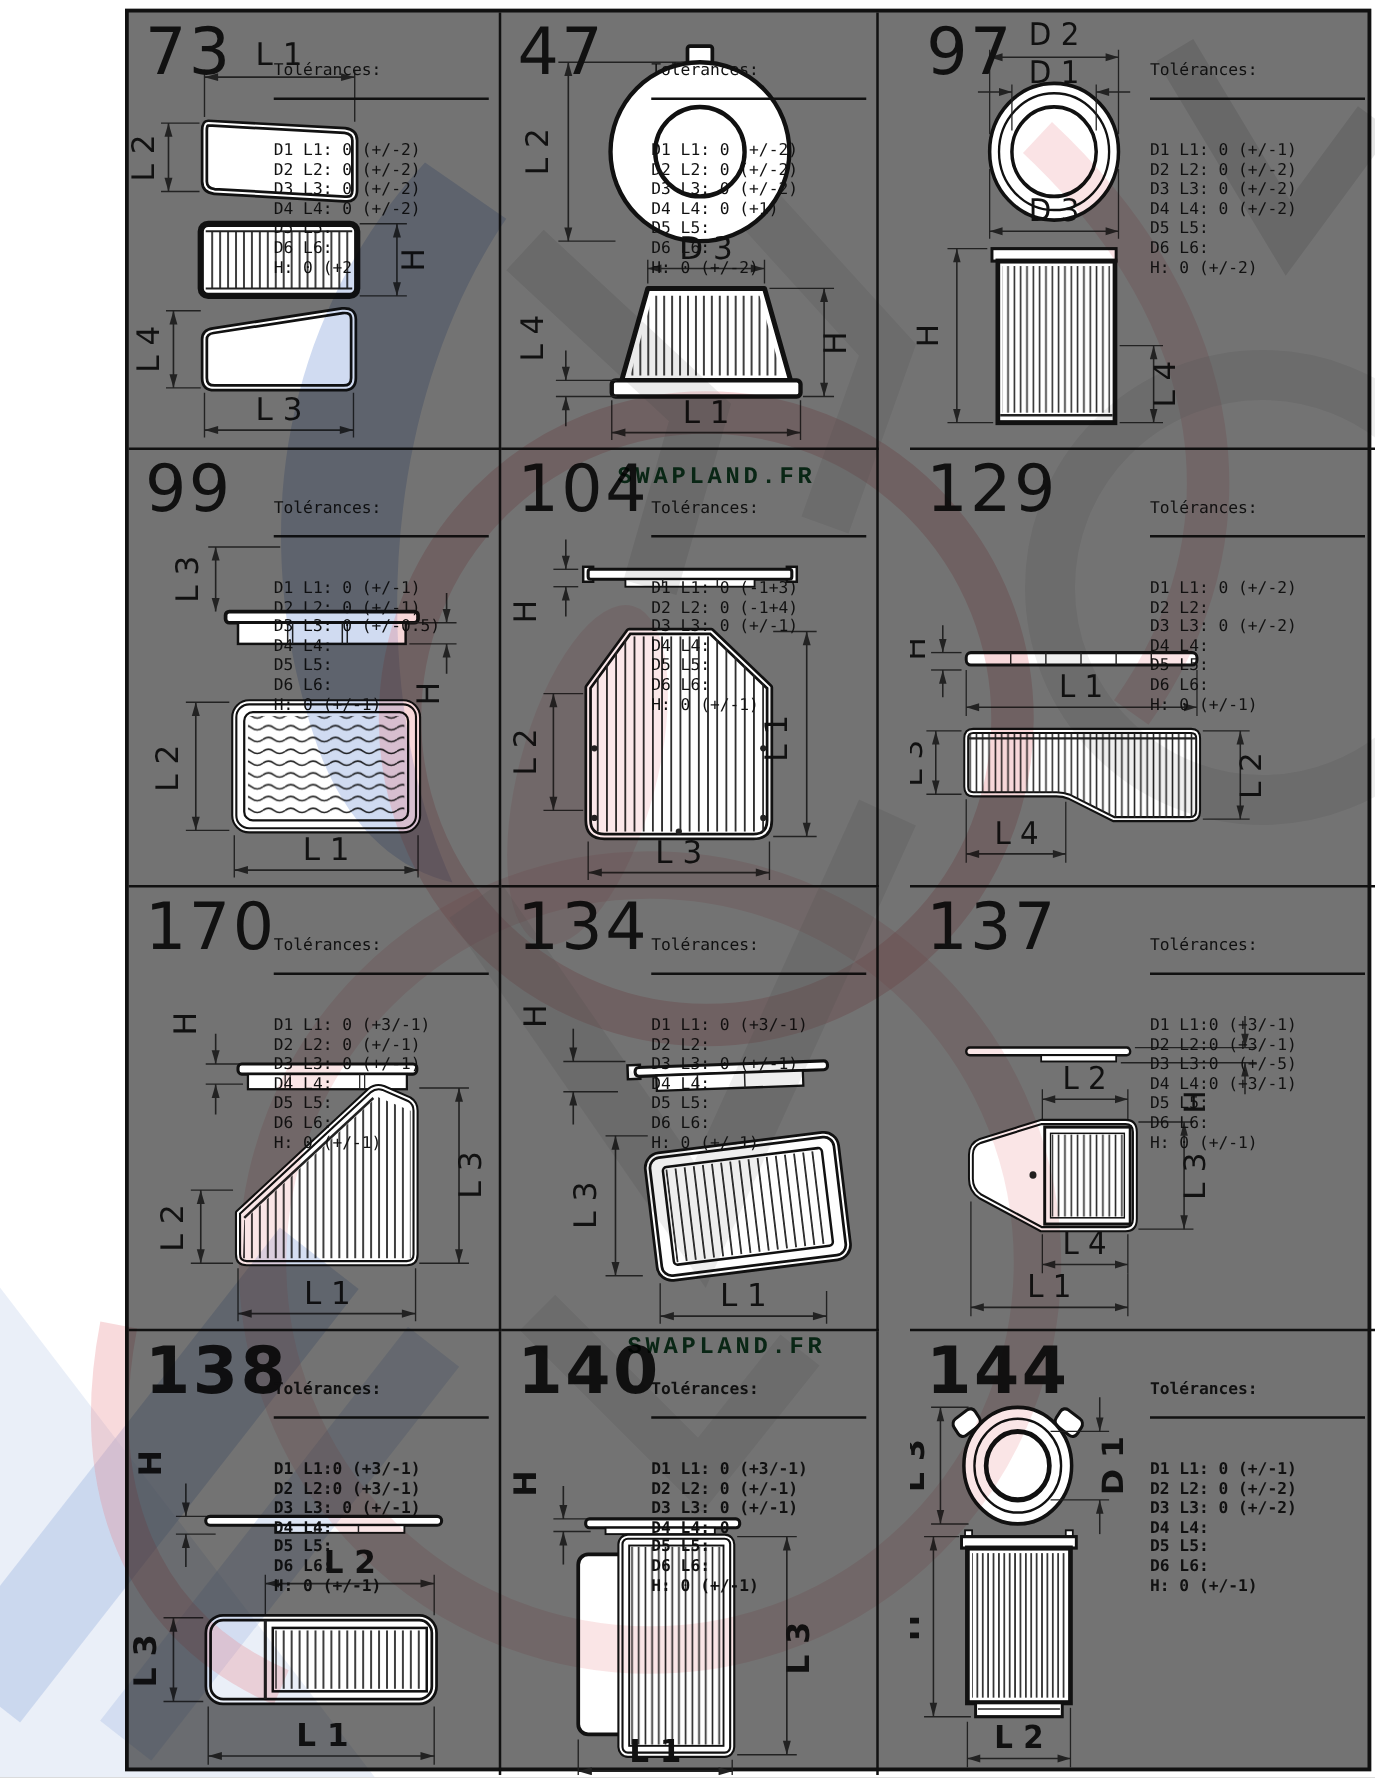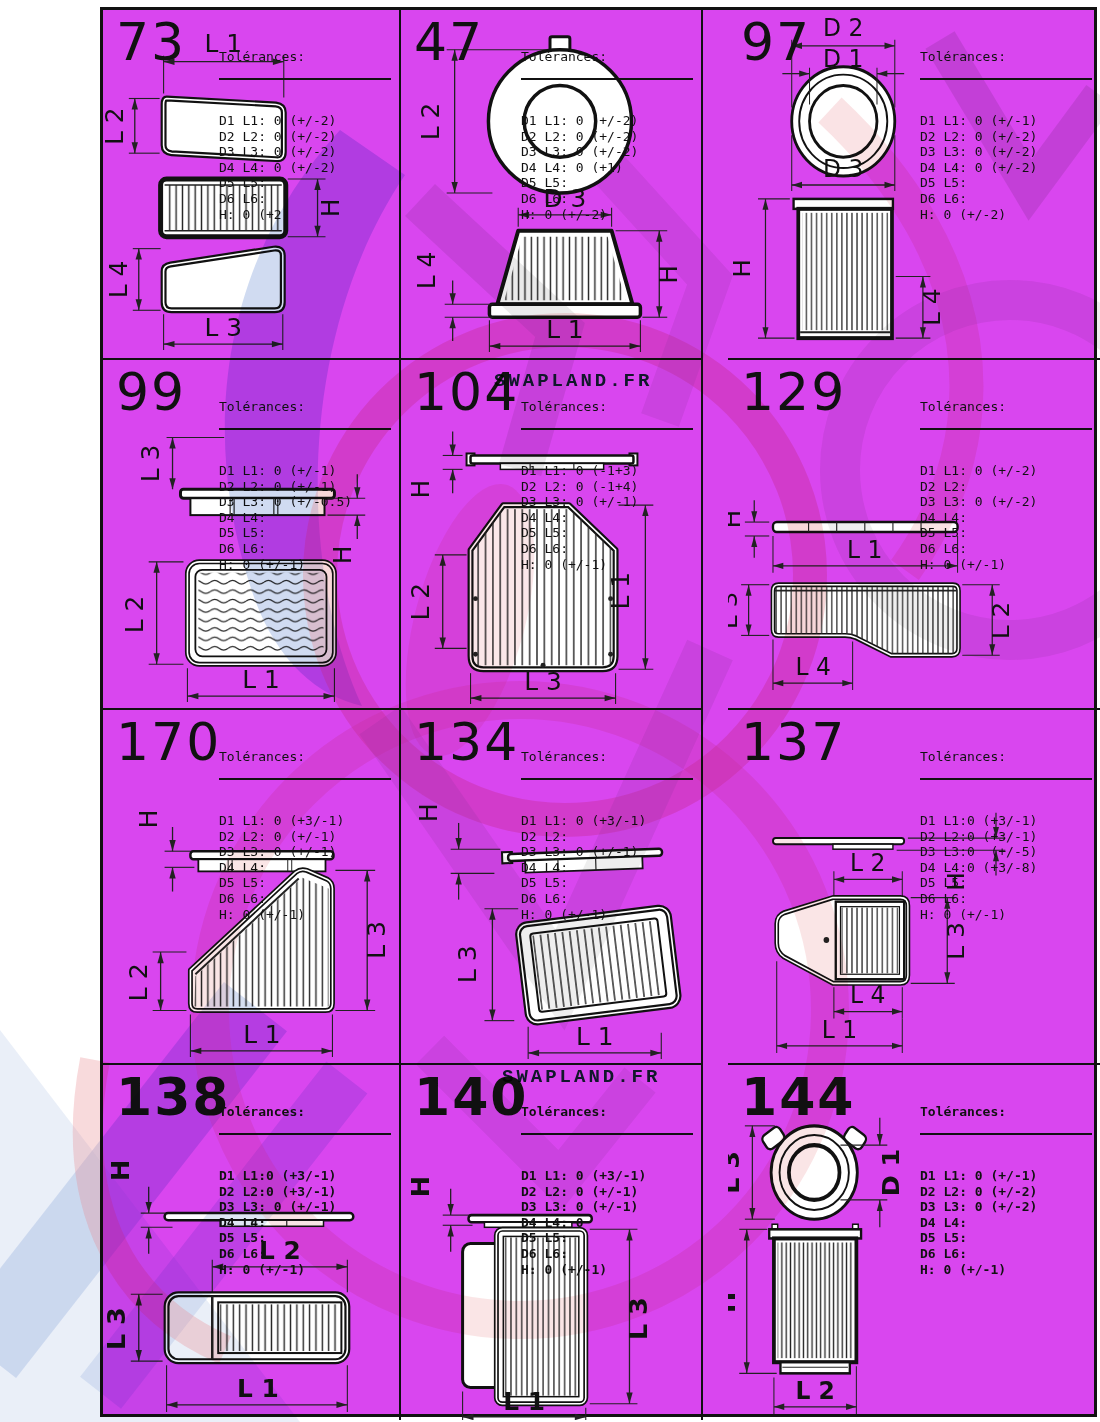--- a/index.html
+++ b/index.html
@@ -4,21 +4,21 @@
 <style>
   html,body{margin:0;padding:0;}
   body{
     width:1100px;height:1422px;position:relative;overflow:hidden;
     background:#ffffff;font-family:"DejaVu Sans",sans-serif;color:#111;
   }
   .grid{
     position:absolute;left:100px;top:7px;width:997px;height:1410px;
     display:grid;grid-template-columns:298px 302px 397px;
     grid-template-rows:350px 350px 355px 355px;
-    border:3px solid #111;box-sizing:border-box;background:#d946ef;z-index:1;
+    border:3px solid #111;box-sizing:border-box;background:#737373;z-index:1;
   }
   .cell{position:relative;border-right:2px solid #111;border-bottom:2px solid #111;box-sizing:border-box;}
   .cell:nth-child(3n){border-right:none;margin-left:25px;}
   .cell:nth-child(n+10){border-bottom:none;font-weight:bold;}
   .num{
     position:absolute;top:6px;left:13px;z-index:2;
     font-size:52px;line-height:1;letter-spacing:2px;color:#111;
   }
   .tol{
     position:absolute;top:8px;right:8px;z-index:2;width:172px;
@@ -553,21 +553,21 @@
           <use href="#aR" x="262" y="340"></use>
         <text class="dl" x="195" y="332" text-anchor="middle">L 1</text>
       </g>
     </svg>
   </div>
 
   <div class="cell">
     <div class="num">137</div>
     <div class="tol">
       <div class="tol-title">Tolérances:</div>
-      <div><div class="tol-row">D1 L1:0 (+3/-1)</div><div class="tol-row">D2 L2:0 (+3/-1)</div><div class="tol-row">D3 L3:0  (+/-5)</div><div class="tol-row">D4 L4:0 (+3/-8)</div><div class="tol-row">D5 L5:</div><div class="tol-row">D6 L6:</div><div class="tol-row">H: 0 (+/-1)</div></div>
+      <div><div class="tol-row">D1 L1:0 (+3/-1)</div><div class="tol-row">D2 L2:0 (+3/-1)</div><div class="tol-row">D3 L3:0  (+/-5)</div><div class="tol-row">D4 L4:0 (+3/-1)</div><div class="tol-row">D5 L5:</div><div class="tol-row">D6 L6:</div><div class="tol-row">H: 0 (+/-1)</div></div>
     </div>
     <svg class="drw" viewBox="0 0 397 350" preserveAspectRatio="none">
       <g>
         <rect x="48" y="127" width="140" height="6" rx="3" fill="#fff" stroke="#111" stroke-width="2"></rect>
         <rect x="112" y="133" width="64" height="5" fill="#fff" stroke="#111" stroke-width="1.5"></rect>
       </g>
       <g>
         <line class="ext" x1="192" y1="127" x2="296" y2="127"></line>
           <line class="ext" x1="180" y1="139" x2="296" y2="139"></line>
         <line class="dim" x1="286" y1="102" x2="286" y2="127"></line>

